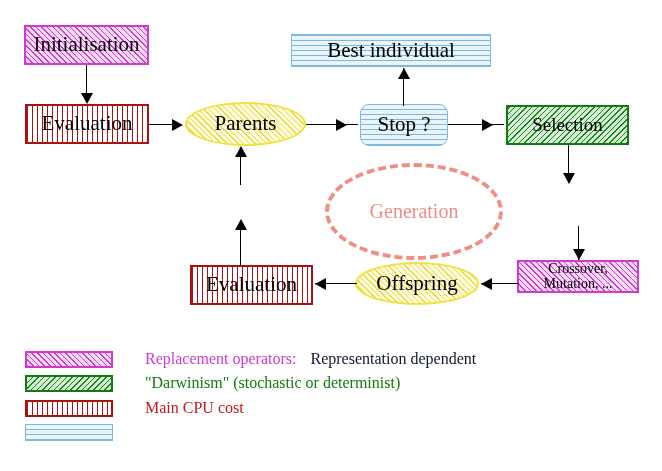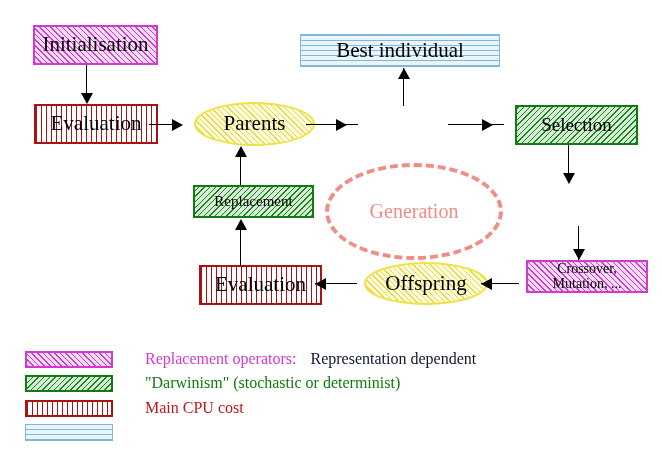--- a/index.html
+++ b/index.html
@@ -2,21 +2,21 @@
 <html><head>
 <meta charset="utf-8">
 <style>
   html,body{margin:0;padding:0;background:#ffffff;}
   body{width:662px;height:471px;position:relative;overflow:hidden;
        font-family:"Liberation Serif","DejaVu Serif",serif;}
   #stage{position:absolute;left:0;top:0;width:662px;height:471px;}
 
   .node{position:absolute;box-sizing:border-box;display:flex;
         align-items:center;justify-content:center;text-align:center;
-        color:#000;line-height:1.02;margin-left:9px;}
+        color:#000;line-height:1.02;}
 
   
   .fill-magenta{
     background-color:#ffffff;
     background-image:repeating-linear-gradient(45deg,
       #d13ad1 0px,#d13ad1 1px,rgba(209,58,209,0.18) 1px,rgba(209,58,209,0.18) 4px);
     border:2px solid #d13ad1;
   }
   .fill-green{
     background-color:#ffffff;
@@ -81,34 +81,34 @@
 <div id="stage">
 
   <div class="node fill-magenta" style="left:24px;top:25px;width:125px;height:40px;font-size:21px;">Initialisation</div>
 
   <div class="node fill-red" style="left:25px;top:104px;width:124px;height:40px;font-size:21px;">Evaluation</div>
 
   <div class="node fill-yellow ellipse" style="left:185px;top:102px;width:121px;height:44px;font-size:21px;">Parents</div>
 
   <div class="node fill-blue" style="left:291px;top:34px;width:200px;height:33px;font-size:21px;">Best individual</div>
 
+  <div class="node fill-blue rounded" style="left:360px;top:104px;width:88px;height:42px;font-size:21px;">Stop ?</div>
 
   <div class="node fill-green" style="left:506px;top:105px;width:123px;height:40px;font-size:19px;">Selection</div>
 
 
   <div class="node fill-magenta" style="left:517px;top:260px;width:122px;height:33px;flex-direction:column;font-size:14px;">
     <span>Crossover,</span>
     <span>Mutation, ...</span>
   </div>
 
   <div class="node fill-yellow ellipse" style="left:355px;top:262px;width:124px;height:43px;font-size:21px;">Offspring</div>
 
   <div class="node fill-red" style="left:190px;top:265px;width:123px;height:40px;font-size:21px;">Evaluation</div>
 
-  <div class="node fill-green" style="left:184px;top:185px;width:121px;height:33px;font-size:15px;">Replacement</div>
 
   <div class="gen-ellipse" style="left:325px;top:163px;width:170px;height:89px;">
     <span class="gen-label">Generation</span>
   </div>
 
   <div class="arrow">
     <div class="ln" style="left:86px;top:65px;width:1px;height:30px;"></div>
     <div class="hd hd-down" style="left:81px;top:93px;"></div>
   </div>
 

